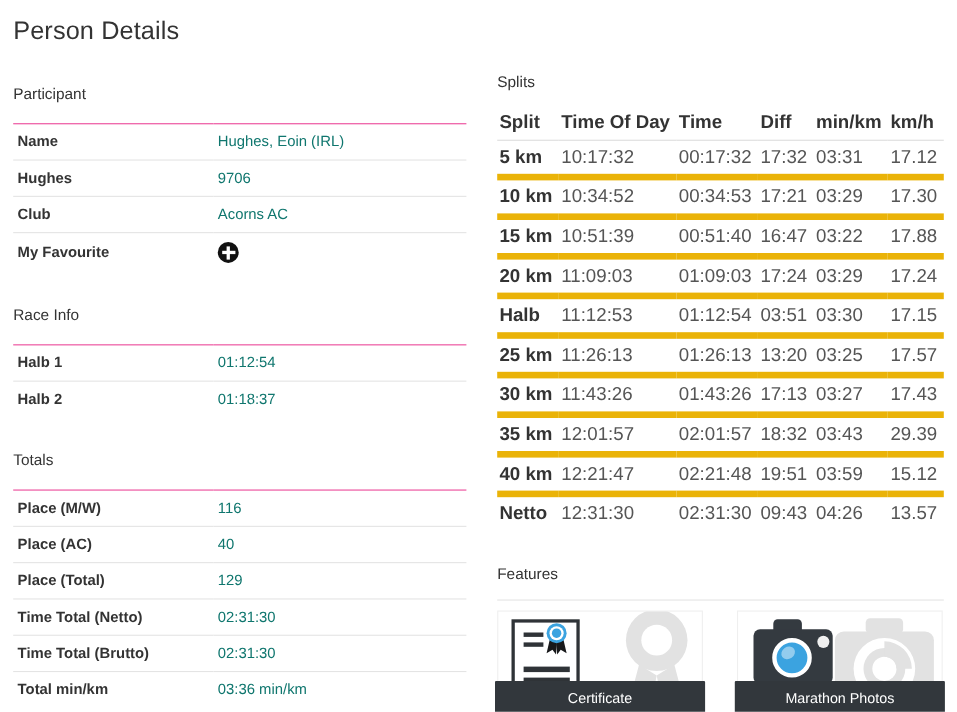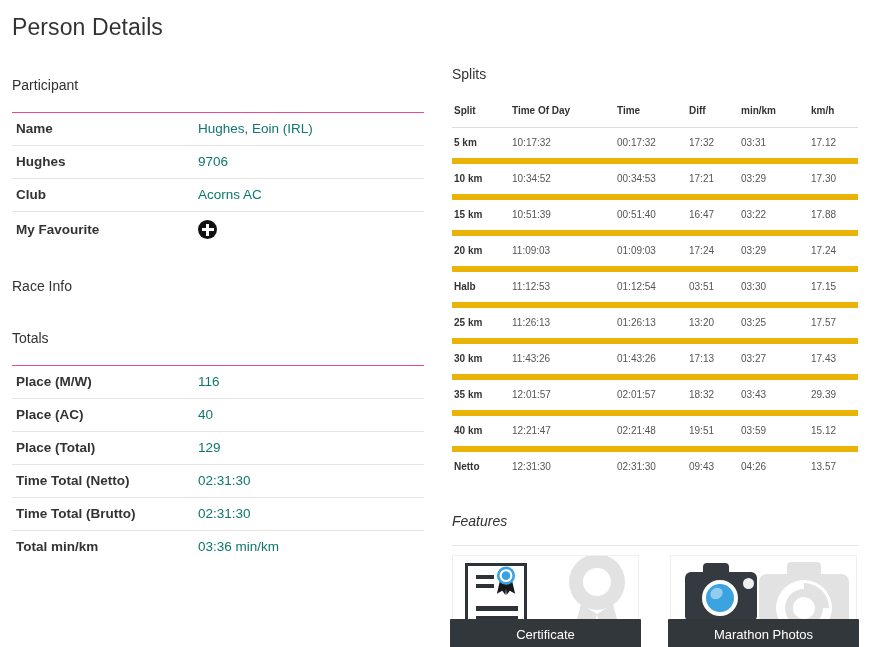--- a/index.html
+++ b/index.html
@@ -83,21 +83,21 @@
   .plus-icon::before { left: 8px; top: 3.5px; width: 3px; height: 12px; }
   .plus-icon::after  { top: 8px; left: 3.5px; height: 3px; width: 12px; }
 
   .spacer-sm { height: 26px; }
 
   
   .splits-table {
     width: 100%;
     border-collapse: collapse;
     margin-top: 14px;
-    font-size: 10px;
+    font-size: 17px;
   }
   .splits-table thead th {
     text-align: left;
     font-weight: bold;
     color: #333333;
     padding: 2px 6px 8px 2px;
     border-bottom: 1px solid #dddddd;
     line-height: 16px;
     white-space: nowrap;
   }
@@ -114,21 +114,21 @@
     color: #333333;
   }
   .c-split   { width: 58px; }
   .c-tod     { width: 105px; }
   .c-time    { width: 72px; }
   .c-diff    { width: 52px; }
   .c-minkm   { width: 70px; }
   .c-kmh     { width: auto; }
 
   
-  .features-title { margin-top: 26px; font-style: italic; }
+  .features-title { margin-top: 26px; }
   .features-rule {
     border: none;
     border-top: 1px solid #e4e4e4;
     margin: 11px 0 0 0;
     height: 0;
   }
   .feature-grid {
     display: flex;
     gap: 31px;
     margin-top: 9px;
@@ -248,20 +248,32 @@
           <td class="kv-value">
             <span class="plus-icon"></span>
           </td>
         </tr>
       </tbody>
     </table>
 
     <div class="spacer-sm"></div>
 
     <h2 class="section-title">Race Info</h2>
+    <table class="kv-table">
+      <tbody>
+        <tr>
+          <td class="kv-label">Halb 1</td>
+          <td class="kv-value">01:12:54</td>
+        </tr>
+        <tr>
+          <td class="kv-label">Halb 2</td>
+          <td class="kv-value">01:18:37</td>
+        </tr>
+      </tbody>
+    </table>
 
     <div class="spacer-sm"></div>
 
     <h2 class="section-title">Totals</h2>
     <table class="kv-table">
       <tbody>
         <tr>
           <td class="kv-label">Place (M/W)</td>
           <td class="kv-value">116</td>
         </tr>

